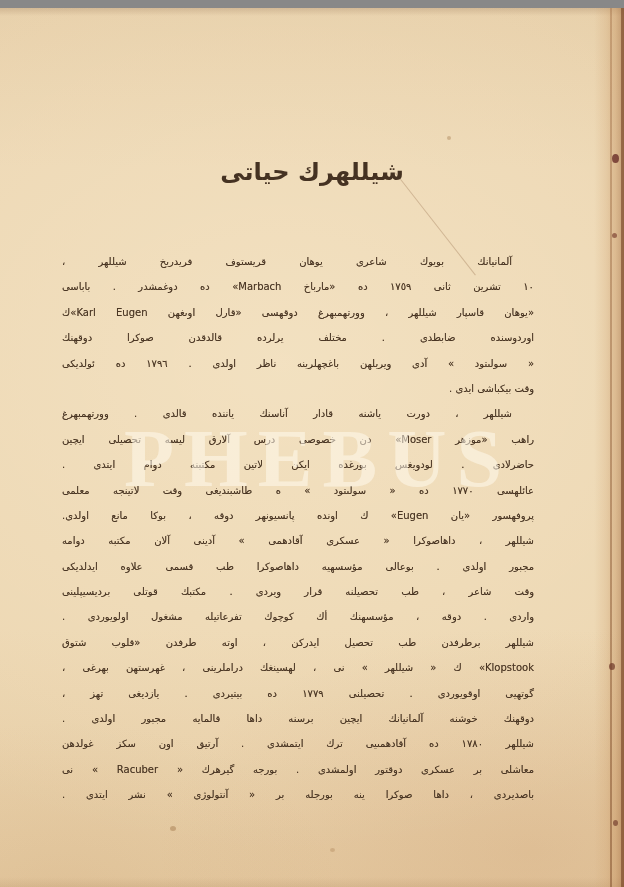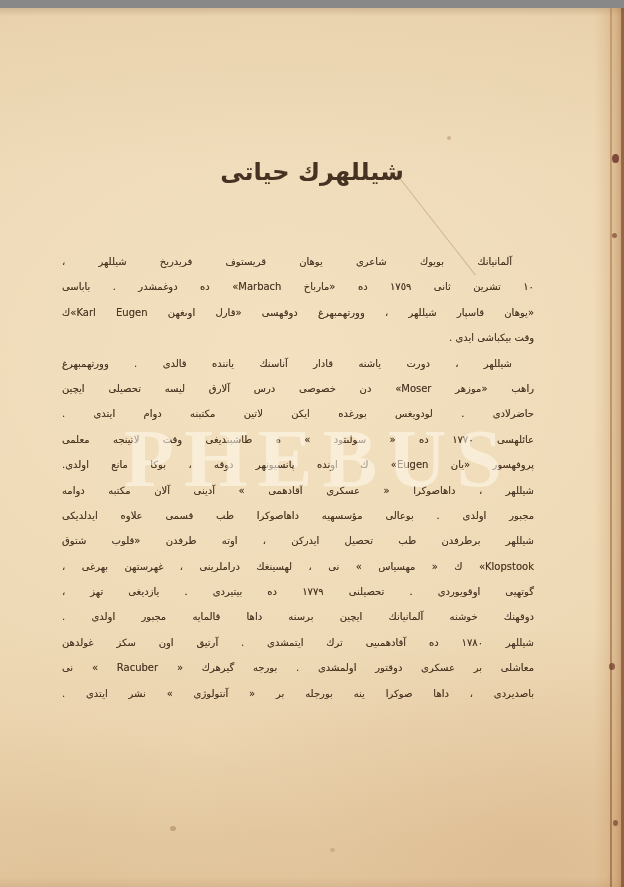--- a/index.html
+++ b/index.html
@@ -105,30 +105,34 @@
   <div class="spot s6"></div>
   <div class="spot s7"></div>
   <div class="scratch"></div>
 
   <div class="title">شيللهرك حياتى</div>
 
   <div class="body-text">
     <div class="line indent">آلمانيانك بويوك شاعرى يوهان قريستوف فريدريخ شيللهر ،</div>
     <div class="line">١٠ تشرين ثانى ١٧٥٩ ده «مارباخ Marbach‏» ده دوغمشدر . باباسى</div>
     <div class="line">«يوهان قاسپار شيللهر ، وورتهمبهرغ دوقهسى «قارل اوىغهن Karl Eugen‏»ك</div>
+    <div class="line">اوردوسنده ضابطدى . مختلف يرلرده قالدقدن صوكرا دوقهنك</div>
+    <div class="line">« سولىتود » آدى ويريلهن باغچهلرينه ناظر اولدى . ١٧٩٦ ده ئولديكى</div>
     <div class="line short">وقت بيكباشى ايدى .</div>
     <div class="line indent">شيللهر ، دورت ياشنه قادار آناسنك ياننده قالدى . وورتهمبهرغ</div>
     <div class="line">راهب «موزهر Moser‏» دن خصوصى درس آلارق ليسه تحصيلى ايچين</div>
     <div class="line">حاضرلادى . لودويغس بورغده ايكن لاتين مكتبنه دوام ايتدى .</div>
     <div class="line">عائلهسى ١٧٧٠ ده « سولىتود » ه طاشبنديغى وقت لاتينجه معلمى</div>
     <div class="line">پروفهسور «يان Eugen‏» ك اونده پانسيونهر دوقه ، بوكا مانع اولدى.</div>
     <div class="line">شيللهر ، داهاصوكرا « عسكرى آقادهمى » آدينى آلان مكتبه دوامه</div>
     <div class="line">مجبور اولدى . بوعالى مؤسسهيه داهاصوكرا طب قسمى علاوه ايدلديكى</div>
+    <div class="line">وقت شاعر ، طب تحصيلنه قرار ويردى . مكتبك قوتلى برديسيپلينى</div>
+    <div class="line">واردى . دوقه ، مؤسسهنك أك كوچوك تفرعاتيله مشغول اولويوردى .</div>
     <div class="line">شيللهر برطرفدن طب تحصيل ايدركن ، اوته طرفدن «قلوب شتوق</div>
-    <div class="line">Klopstook‏» ك « مهسياس » نى ، لهسينغك دراملرينى ، غهرستهن بهرغى ،</div>
+    <div class="line">Klopstook‏» ك « شيللهر » نى ، لهسينغك دراملرينى ، غهرستهن بهرغى ،</div>
     <div class="line">گوتهيى اوقويوردى . تحصيلنى ١٧٧٩ ده بيتيردى . يازديغى تهز ،</div>
     <div class="line">دوقهنك خوشنه آلمانيانك ايچين برسنه داها قالمايه مجبور اولدى .</div>
     <div class="line">شيللهر ١٧٨٠ ده آقادهمىيى ترك ايتمشدى . آرتيق اون سكز غولدهن</div>
     <div class="line">معاشلى بر عسكرى دوقتور اولمشدى . بورجه گيرهرك « Racuber‏ » نى</div>
     <div class="line">باصديردى ، داها صوكرا ينه بورجله بر « آنتولوژى » نشر ايتدى .</div>
   </div>
 
   <div class="watermark">PHEBUS</div>
 
 </div>

